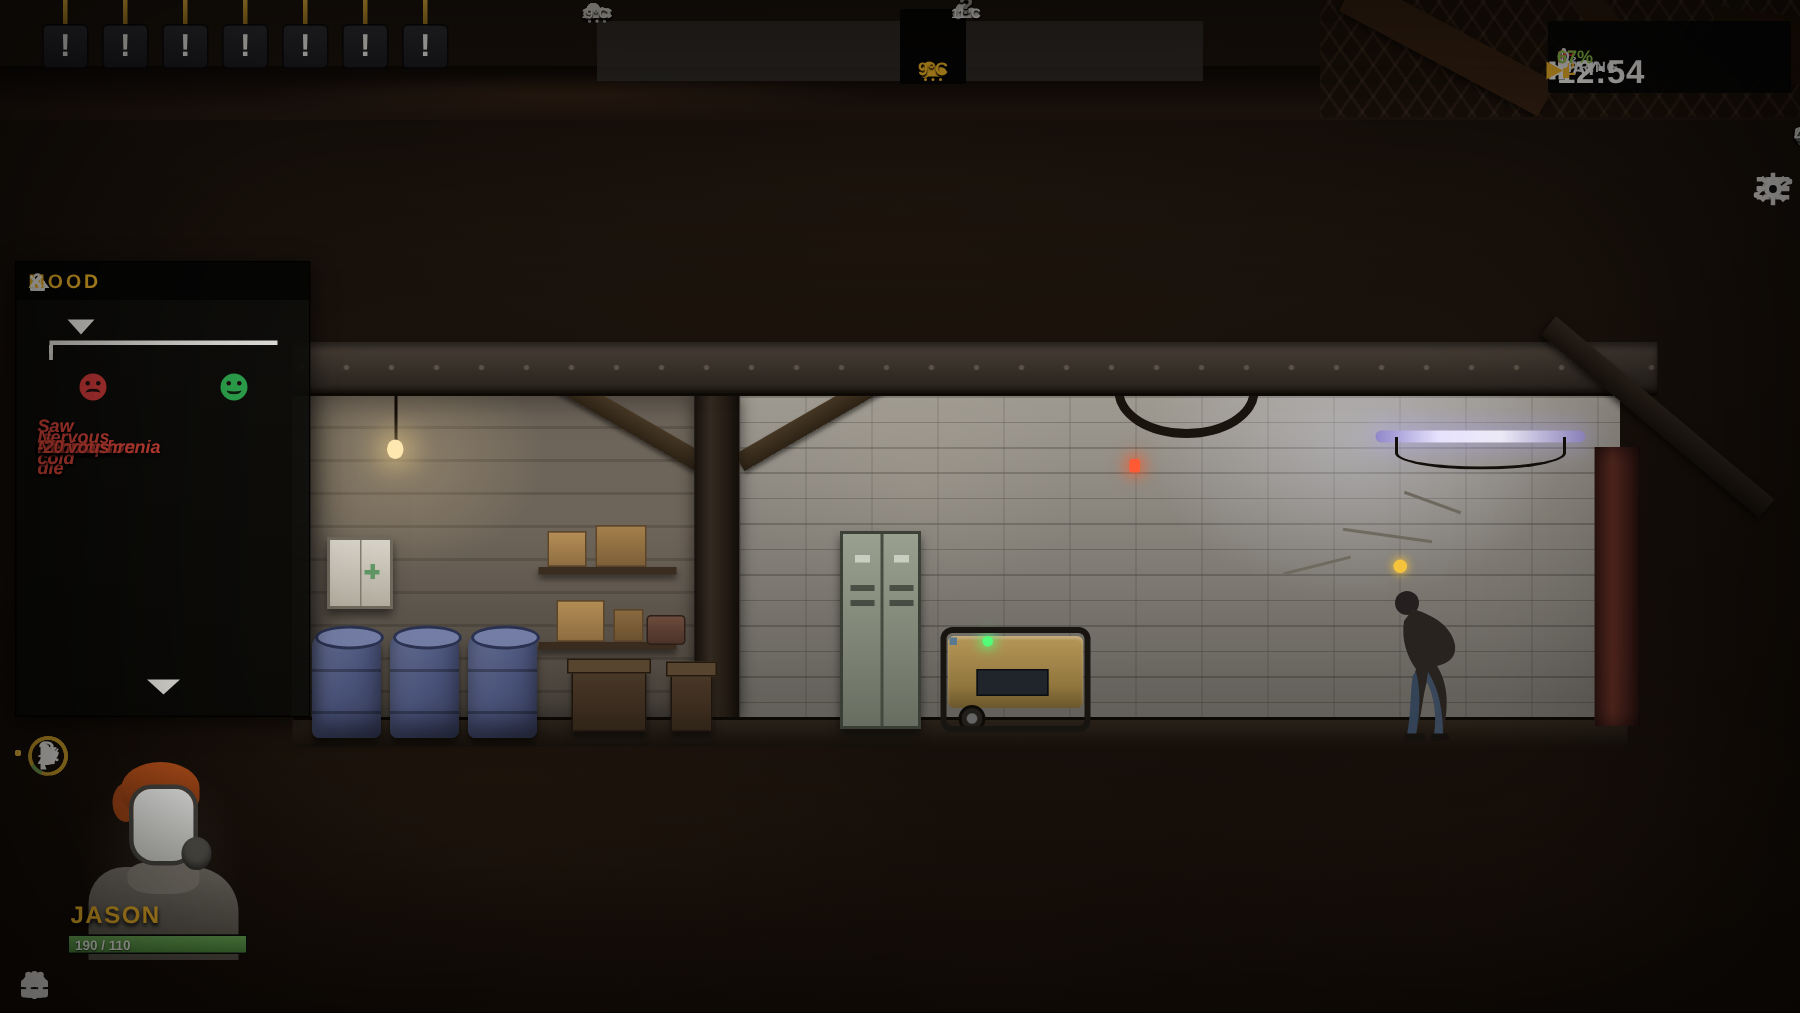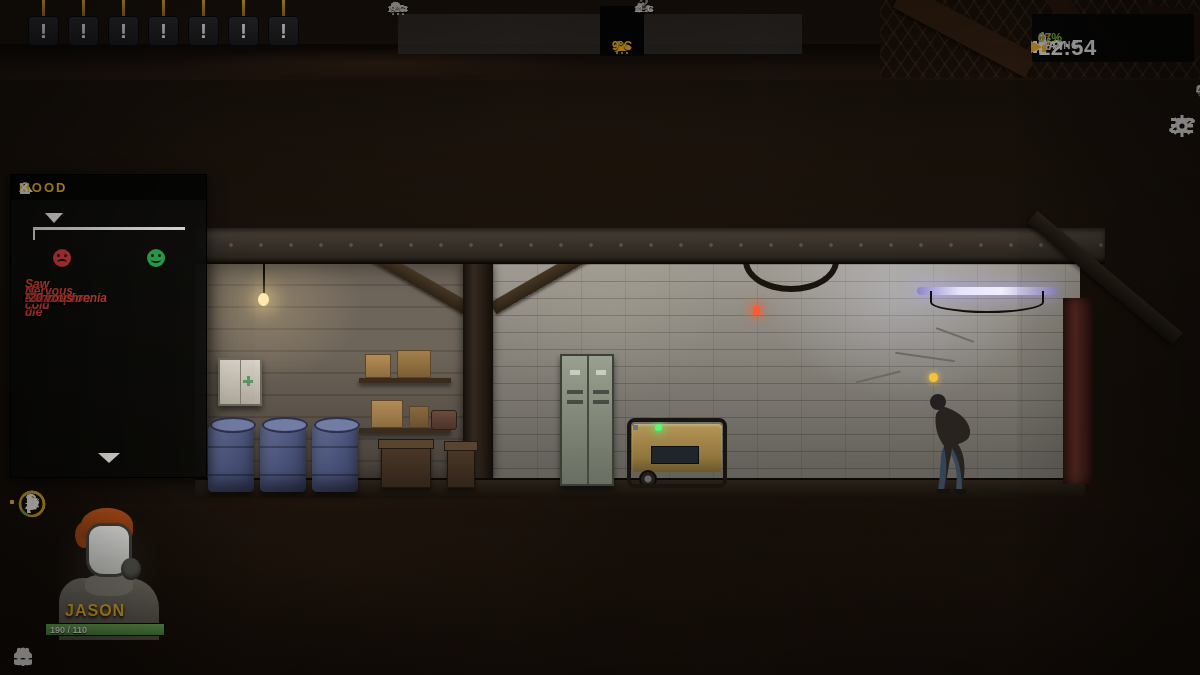--- a/index.html
+++ b/index.html
@@ -228,21 +228,21 @@
     background:radial-gradient(closest-side, rgba(60,52,44,.55), rgba(20,16,12,.0));}
   .portrait .body{position:absolute;left:14px;top:78px;width:100px;height:62px;border-radius:24px 30px 0 0;
     background:linear-gradient(#7d786f,#575248);}
   .portrait .collar{position:absolute;left:40px;top:74px;width:48px;height:22px;border-radius:40%;background:#8a847a;}
   .portrait .cap{position:absolute;left:36px;top:8px;width:52px;height:34px;border-radius:50% 50% 30% 30%;
     background:linear-gradient(#c2561c,#8f3e14);}
   .portrait .capside{position:absolute;left:30px;top:22px;width:18px;height:26px;border-radius:50%;background:#a34818;}
   .portrait .mask{position:absolute;left:44px;top:26px;width:40px;height:48px;border-radius:12px 12px 14px 14px;
     background:linear-gradient(#fbfbf9,#d9d9d4);box-shadow:0 0 0 3px #4a4843;}
   .portrait .filter{position:absolute;left:76px;top:58px;width:20px;height:22px;border-radius:50%;background:#5b5952;box-shadow:inset 0 -3px 4px rgba(0,0,0,.5);}
-  .char-name{left:65px;top:602px;font-size:16px;font-weight:bold;letter-spacing:1px;color:#f0b429;text-shadow:0 2px 3px #000;}
+  .char-name{left:47px;top:602px;font-size:16px;font-weight:bold;letter-spacing:1px;color:#f0b429;text-shadow:0 2px 3px #000;}
   .health{left:45px;top:623px;width:120px;height:13px;background:#20241e;border:1px solid #0b0d0a;}
   .health .fill{position:absolute;left:0;top:0;width:100%;height:100%;background:linear-gradient(#6fae58,#4f8a3e);}
   .health .txt{position:absolute;left:4px;top:1px;font-size:9px;font-weight:bold;color:#eef6e8;text-shadow:0 1px 1px rgba(0,0,0,.8);}
   .tabs{left:12px;top:644px;width:180px;height:26px;display:flex;gap:13px;align-items:center;}
   .tab{position:relative;width:22px;height:22px;display:flex;align-items:center;justify-content:center;}
   .heart-glyph{font-size:20px;color:#dad7d2;line-height:20px;}
 
   .ico{fill:#e8e6e2;}
   .ico-stroke{fill:none;stroke:#e8e6e2;stroke-width:2;stroke-linecap:round;}
 </style>

